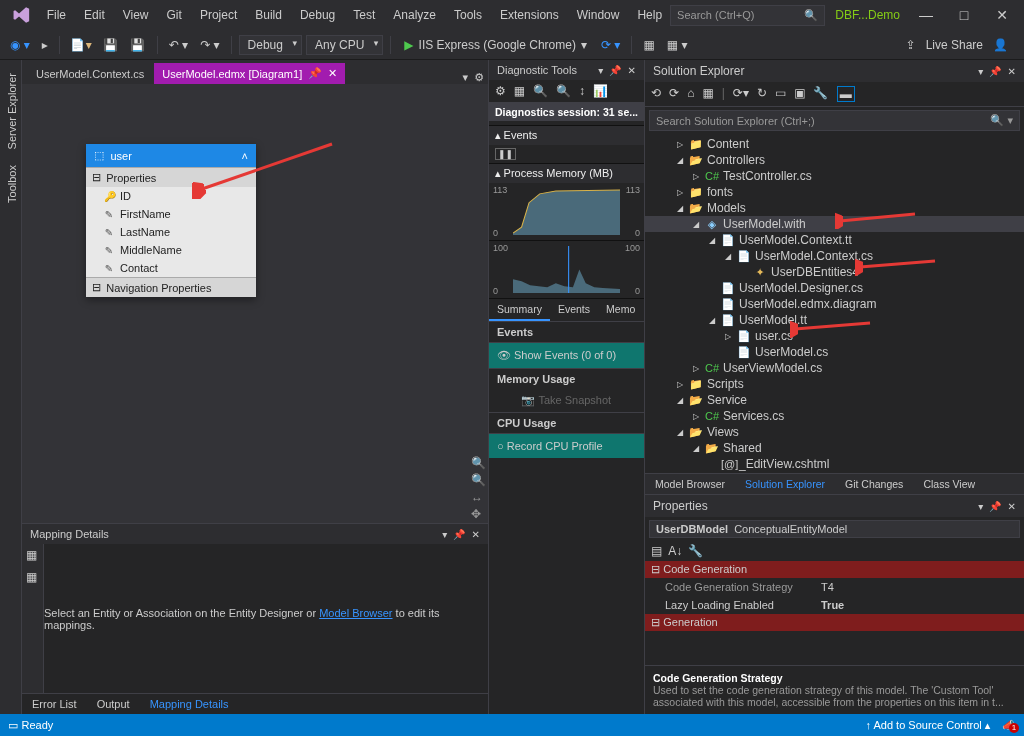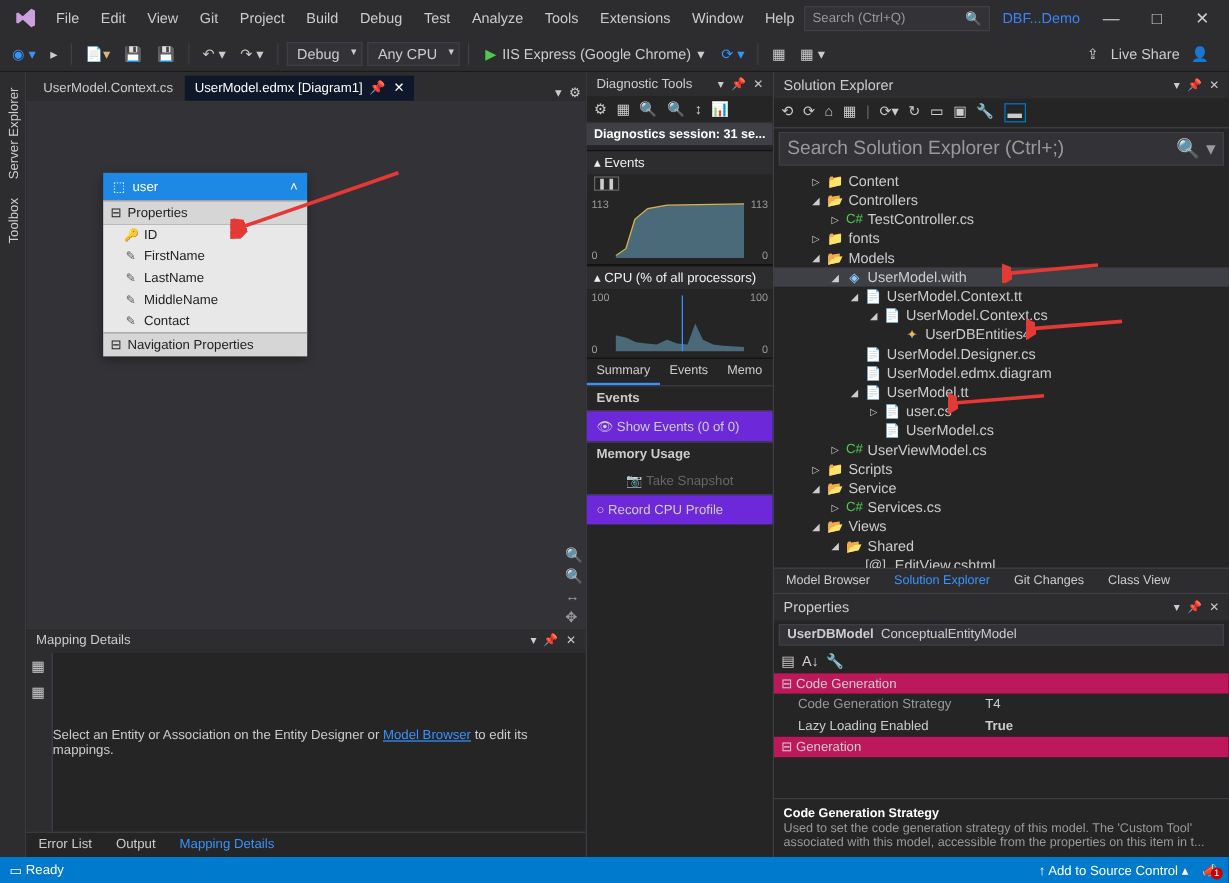--- a/index.html
+++ b/index.html
@@ -5,21 +5,21 @@
   * { box-sizing: border-box; margin: 0; padding: 0; font-family: "Segoe UI", Arial, sans-serif; }
   body { background: #2d2d30; color: #ccc; width: 1024px; height: 736px; overflow: hidden; font-size: 12px; }
   
   
   .titlebar { height: 30px; background: #2d2d30; display: flex; align-items: center; padding: 0 4px; }
   .logo { width: 20px; height: 20px; margin: 0 8px; }
   .menubar { display: flex; gap: 2px; flex: 1; }
   .menubar span { padding: 4px 8px; cursor: pointer; }
   .search-box { width: 165px; background: #333337; border: 1px solid #3f3f46; padding: 3px 6px; color: #999; font-size: 11px; margin-right: 10px; display:flex; align-items:center; gap:6px;}
   .title-right { display: flex; align-items: center; gap: 8px; }
-  .title-label { font-size: 12px; color: #3b82f6; }
+  .title-label { font-size: 12px; color: #84cc16; }
   .win-controls { display: flex; gap: 2px; }
   .win-btn { width: 36px; height: 22px; display: flex; align-items: center; justify-content: center; cursor: pointer; font-size: 14px; }
   
   
   .toolbar { height: 30px; background: #2d2d30; border-bottom: 1px solid #1b1b1c; display: flex; align-items: center; padding: 0 6px; gap: 4px; }
   .tb-btn { padding: 3px 4px; cursor: pointer; display: flex; align-items: center; gap: 3px; font-size: 12px;}
   .tb-sep { width: 1px; height: 18px; background: #3f3f46; margin: 0 3px; }
   .combo { background: #333337; border: 1px solid #3f3f46; padding: 2px 18px 2px 8px; position: relative; font-size: 12px;}
   .combo::after { content: "▾"; position: absolute; right: 4px; font-size: 9px; }
   .play-btn { display: flex; align-items: center; gap: 5px; padding: 2px 6px; }
@@ -30,21 +30,21 @@
   .main { display: flex; height: calc(100% - 30px - 30px - 22px); }
   
   
   .left-rail { width: 22px; background: #2d2d30; border-right: 1px solid #3f3f46; display: flex; flex-direction: column; padding-top: 5px;}
   .rail-tab { writing-mode: vertical-lr; transform: rotate(180deg); padding: 8px 3px; font-size: 11px; color: #ccc; cursor: pointer; white-space:nowrap; }
   
   
   .editor-col { width: 466px; display: flex; flex-direction: column; background: #252526; }
   .doc-tabs { height: 24px; background: #2d2d30; display: flex; align-items: flex-end; padding-left: 6px; gap: 2px; position:relative;}
   .doc-tab { padding: 4px 8px; font-size: 11px; background: #2d2d30; color: #ccc; cursor: pointer; display:flex; gap:6px; align-items:center;}
-  .doc-tab.active { background: #0f172a; color: #fff; }
+  .doc-tab.active { background: #a21caf; color: #fff; }
   .doc-tabs-right { position:absolute; right:4px; display:flex; gap:6px; font-size:11px;}
   
   .designer { flex: 1; background: #333337; position: relative; overflow: hidden; }
   .entity { position: absolute; left: 64px; top: 60px; width: 170px; box-shadow: 0 3px 8px rgba(0,0,0,.4); font-size:11px;}
   .entity-hdr { background: #1e88e5; color: #fff; padding: 5px 8px; display: flex; align-items: center; gap: 6px; }
   .entity-hdr .chev {margin-left:auto;}
   .entity-sec { background: #d6d6d6; color: #222; padding: 3px 6px; border-top: 1px solid #aaa; display:flex; gap:5px; align-items:center;}
   .entity-list { background: #e8e8e8; color: #222; }
   .entity-item { padding: 3px 6px 3px 18px; display: flex; align-items: center; gap: 6px; }
   .key-ico { font-size:10px; color:#555; width:10px; text-align:center;}
@@ -71,49 +71,49 @@
   .diag-toolbar{display:flex; gap:8px; padding:4px 6px; background:#252526; border-bottom:1px solid #3f3f46; font-size:12px;}
   .diag-session {padding:3px 6px; background:#3f3f46; color:#fff; font-size:10.5px; font-weight:600;}
   .diag-tl {height:4px; background:#252526; position:relative;}
   .diag-sec-hdr{padding:3px 6px; background:#2d2d30; color:#eee; border-top:1px solid #111;}
   .diag-chart{height:58px; background:#252526; position:relative; border-bottom:1px solid #111;}
   .chart-lbl{position:absolute; font-size:9px; color:#999;}
   .chart-area{position:absolute; left:24px; right:24px; bottom:5px; top:5px;}
   .diag-tabs{display:flex; background:#252526;}
   .diag-tab{padding:4px 8px; font-size:10.5px;}
   .diag-tab.active{border-bottom:2px solid #3794ff;}
-  .diag-row{padding:6px 8px; background:#6d28d9; border-top:1px solid #3f3f46;}
+  .diag-row{padding:6px 8px; background:#0f766e; border-top:1px solid #3f3f46;}
   .diag-row-hdr{font-weight:600; padding:4px 8px; border-top:1px solid #3f3f46;}
   .diag-dis{color:#666; padding:5px 10px;text-align:center;}
   
   
   .right-col { flex: 1; background: #252526; border-left: 1px solid #3f3f46; display: flex; flex-direction: column; }
   .se-toolbar { display: flex; padding: 4px 6px; gap: 8px; font-size: 12px; border-bottom: 1px solid #3f3f46;}
-  .se-search { margin:3px 4px; background: #333337; border: 1px solid #3f3f46; padding: 3px 6px; font-size: 16px; color: #999; display:flex; align-items:center;text-align:right;}
+  .se-search { margin:3px 4px; background: #333337; border: 1px solid #3f3f46; padding: 3px 6px; font-size: 11px; color: #999; display:flex; align-items:center;text-align:right;}
   .tree { flex: 1; overflow: auto; padding: 2px 0; }
   .tree-node { display: flex; align-items: center; padding: 1px 4px; gap: 4px; white-space: nowrap; cursor:pointer;}
   .tree-node.sel { background: #3f3f46; }
   .tw { display: inline-block; width: 10px; font-size: 8px; color: #ccc; text-align:center;}
   .tree-ico { width: 14px; text-align: center; font-size:11px;}
   .folder-o { color: #dcb67a; }
   .folder-c { color: #c09553; }
   .cs-ico { color: #4ec94e; }
   .edmx-ico { color:#8cd0ff;}
   .gear-ico{color:#e6ba5a;}
   
   .se-tabs{display:flex; border-top:1px solid #3f3f46; background:#2d2d30;}
   .se-tab{padding:4px 10px; font-size:10.5px;}
   .se-tab.active{color:#3794ff;}
   
   
   .props-panel { height: 220px; border-top: 1px solid #3f3f46; display: flex; flex-direction: column; }
   .props-combo{margin:3px 4px; background:#333337; border:1px solid #3f3f46; padding:2px 6px; font-size:11px; display:flex; gap:6px;}
   .props-tb{display:flex; gap:6px; padding:3px 6px; font-size:12px;}
   .props-grid{flex:1; overflow:auto; font-size:11px;}
-  .props-cat{padding:2px 6px; background:#be185d;}
+  .props-cat{padding:2px 6px; background:#7f1d1d;}
   .props-row{display:flex; padding:1px 0;}
   .props-name{width:170px; padding:2px 6px 2px 20px; color:#999;}
   .props-val{flex:1; padding:2px 6px; color:#ccc;}
   .props-desc{border-top:1px solid #3f3f46; padding:6px 8px; font-size:10.5px;}
   .props-desc b{color:#fff;}
   
   
   .statusbar { height: 22px; background: #007acc; color: #fff; display: flex; align-items: center; padding: 0 8px; font-size: 11px; }
   .status-right{margin-left:auto; display:flex; align-items:center; gap:12px;}
   .bell{position:relative;}
@@ -301,50 +301,51 @@
       <span>▦</span>
       <span>🔍</span>
       <span>🔍</span>
       <span>↕</span>
       <span>📊</span>
     </div>
     <div class="diag-session">Diagnostics session: 31 se...</div>
     <div class="diag-tl"></div>
     <div class="diag-sec-hdr">▴ <span>Events</span></div>
     <div style="height:18px; padding:2px 6px;"><span style="border:1px solid #666; padding:0 2px; font-size:9px;">❚❚</span></div>
+    <div class="diag-sec-hdr">▴ <span>Process Memory (MB)</span></div>
     <div class="diag-chart">
       <span class="chart-lbl" style="left:4px; top:2px;">113</span>
       <span class="chart-lbl" style="right:4px; top:2px;">113</span>
       <span class="chart-lbl" style="left:4px; bottom:2px;">0</span>
       <span class="chart-lbl" style="right:4px; bottom:2px;">0</span>
       <div class="chart-area"><svg width="100%" height="100%" viewBox="0 0 100 48" preserveAspectRatio="none">
             <path d="M0,48 L0,46 L8,40 L15,15 L25,6 L40,3 L100,2 L100,48 Z" fill="#4a6a7a"></path>
             <path d="M0,46 L8,40 L15,15 L25,6 L40,3 L100,2" stroke="#d9b34a" stroke-width="1" fill="none"></path>
           </svg></div>
     </div>
-    <div class="diag-sec-hdr">▴ <span>CPU (% of all processors)</span></div>
     <div class="diag-chart">
       <span class="chart-lbl" style="left:4px; top:2px;">100</span>
       <span class="chart-lbl" style="right:4px; top:2px;">100</span>
       <span class="chart-lbl" style="left:4px; bottom:2px;">0</span>
       <span class="chart-lbl" style="right:4px; bottom:2px;">0</span>
       <div class="chart-area"><svg width="100%" height="100%" viewBox="0 0 100 48" preserveAspectRatio="none">
             <path d="M0,48 L0,34 L8,36 L16,40 L24,41 L32,42 L40,38 L48,41 L56,42 L62,24 L68,38 L76,42 L84,43 L100,44 L100,48 Z" fill="#4a6a7a"></path>
             <line x1="52" y1="0" x2="52" y2="48" stroke="#3794ff" stroke-width="1"></line>
           </svg></div>
     </div>
     <div class="diag-tabs">
       <div class="diag-tab active">Summary</div>
       <div class="diag-tab">Events</div>
       <div class="diag-tab">Memo</div>
     </div>
     <div class="diag-row-hdr">Events</div>
     <div class="diag-row">👁 <span>Show Events (0 of 0)</span></div>
     <div class="diag-row-hdr">Memory Usage</div>
     <div class="diag-dis">📷 <span>Take Snapshot</span></div>
+    <div class="diag-row-hdr">CPU Usage</div>
     <div class="diag-row">○ <span>Record CPU Profile</span></div>
   </div>
 
   <div class="right-col">
     <div class="panel-title">
         <span>Solution Explorer</span>
         <div class="tools">
           <span>▾</span>
           <span>📌</span>
           <span>✕</span>

